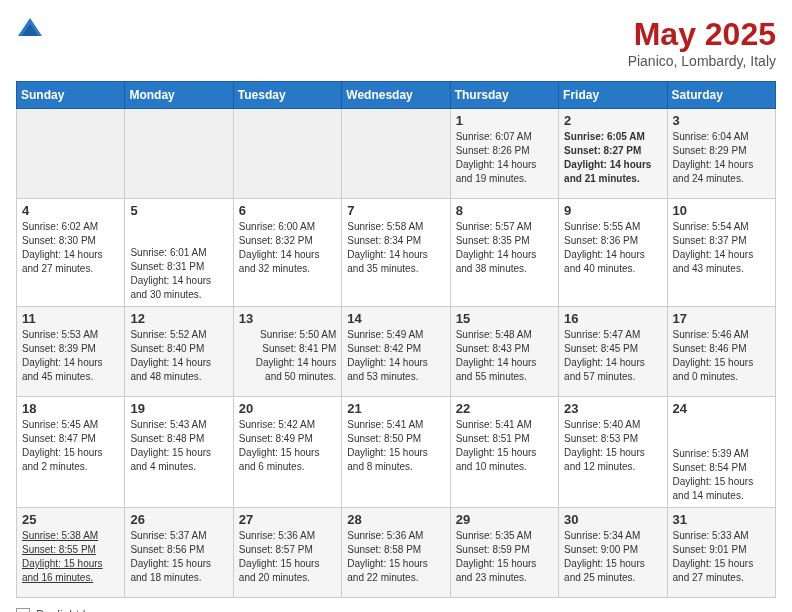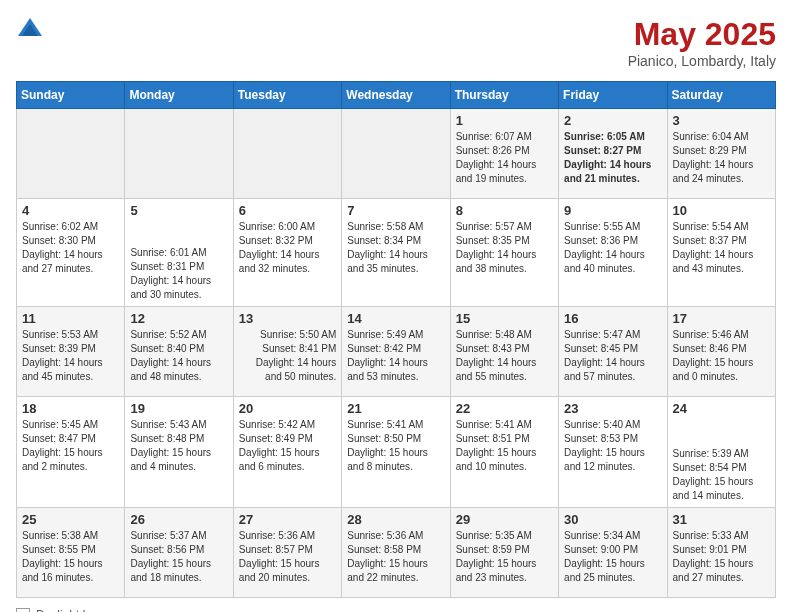--- a/index.html
+++ b/index.html
@@ -309,21 +309,21 @@
           <div class="day-number">24</div>
           <div class="day-info" style="white-space: pre-line; margin-top: 31px;">Sunrise: 5:39 AM
 Sunset: 8:54 PM
 Daylight: 15 hours
 and 14 minutes.</div>
         </td>
       </tr>
       <tr>
         <td>
           <div class="day-number">25</div>
-          <div class="day-info" style="white-space: pre-line;">Sunrise: 5:38 AM
+          <div class="day-info" style="white-space: pre-line; text-decoration: underline;">Sunrise: 5:38 AM
 Sunset: 8:55 PM
 Daylight: 15 hours
 and 16 minutes.</div>
         </td>
         <td>
           <div class="day-number">26</div>
           <div class="day-info" style="white-space: pre-line;">Sunrise: 5:37 AM
 Sunset: 8:56 PM
 Daylight: 15 hours
 and 18 minutes.</div>

